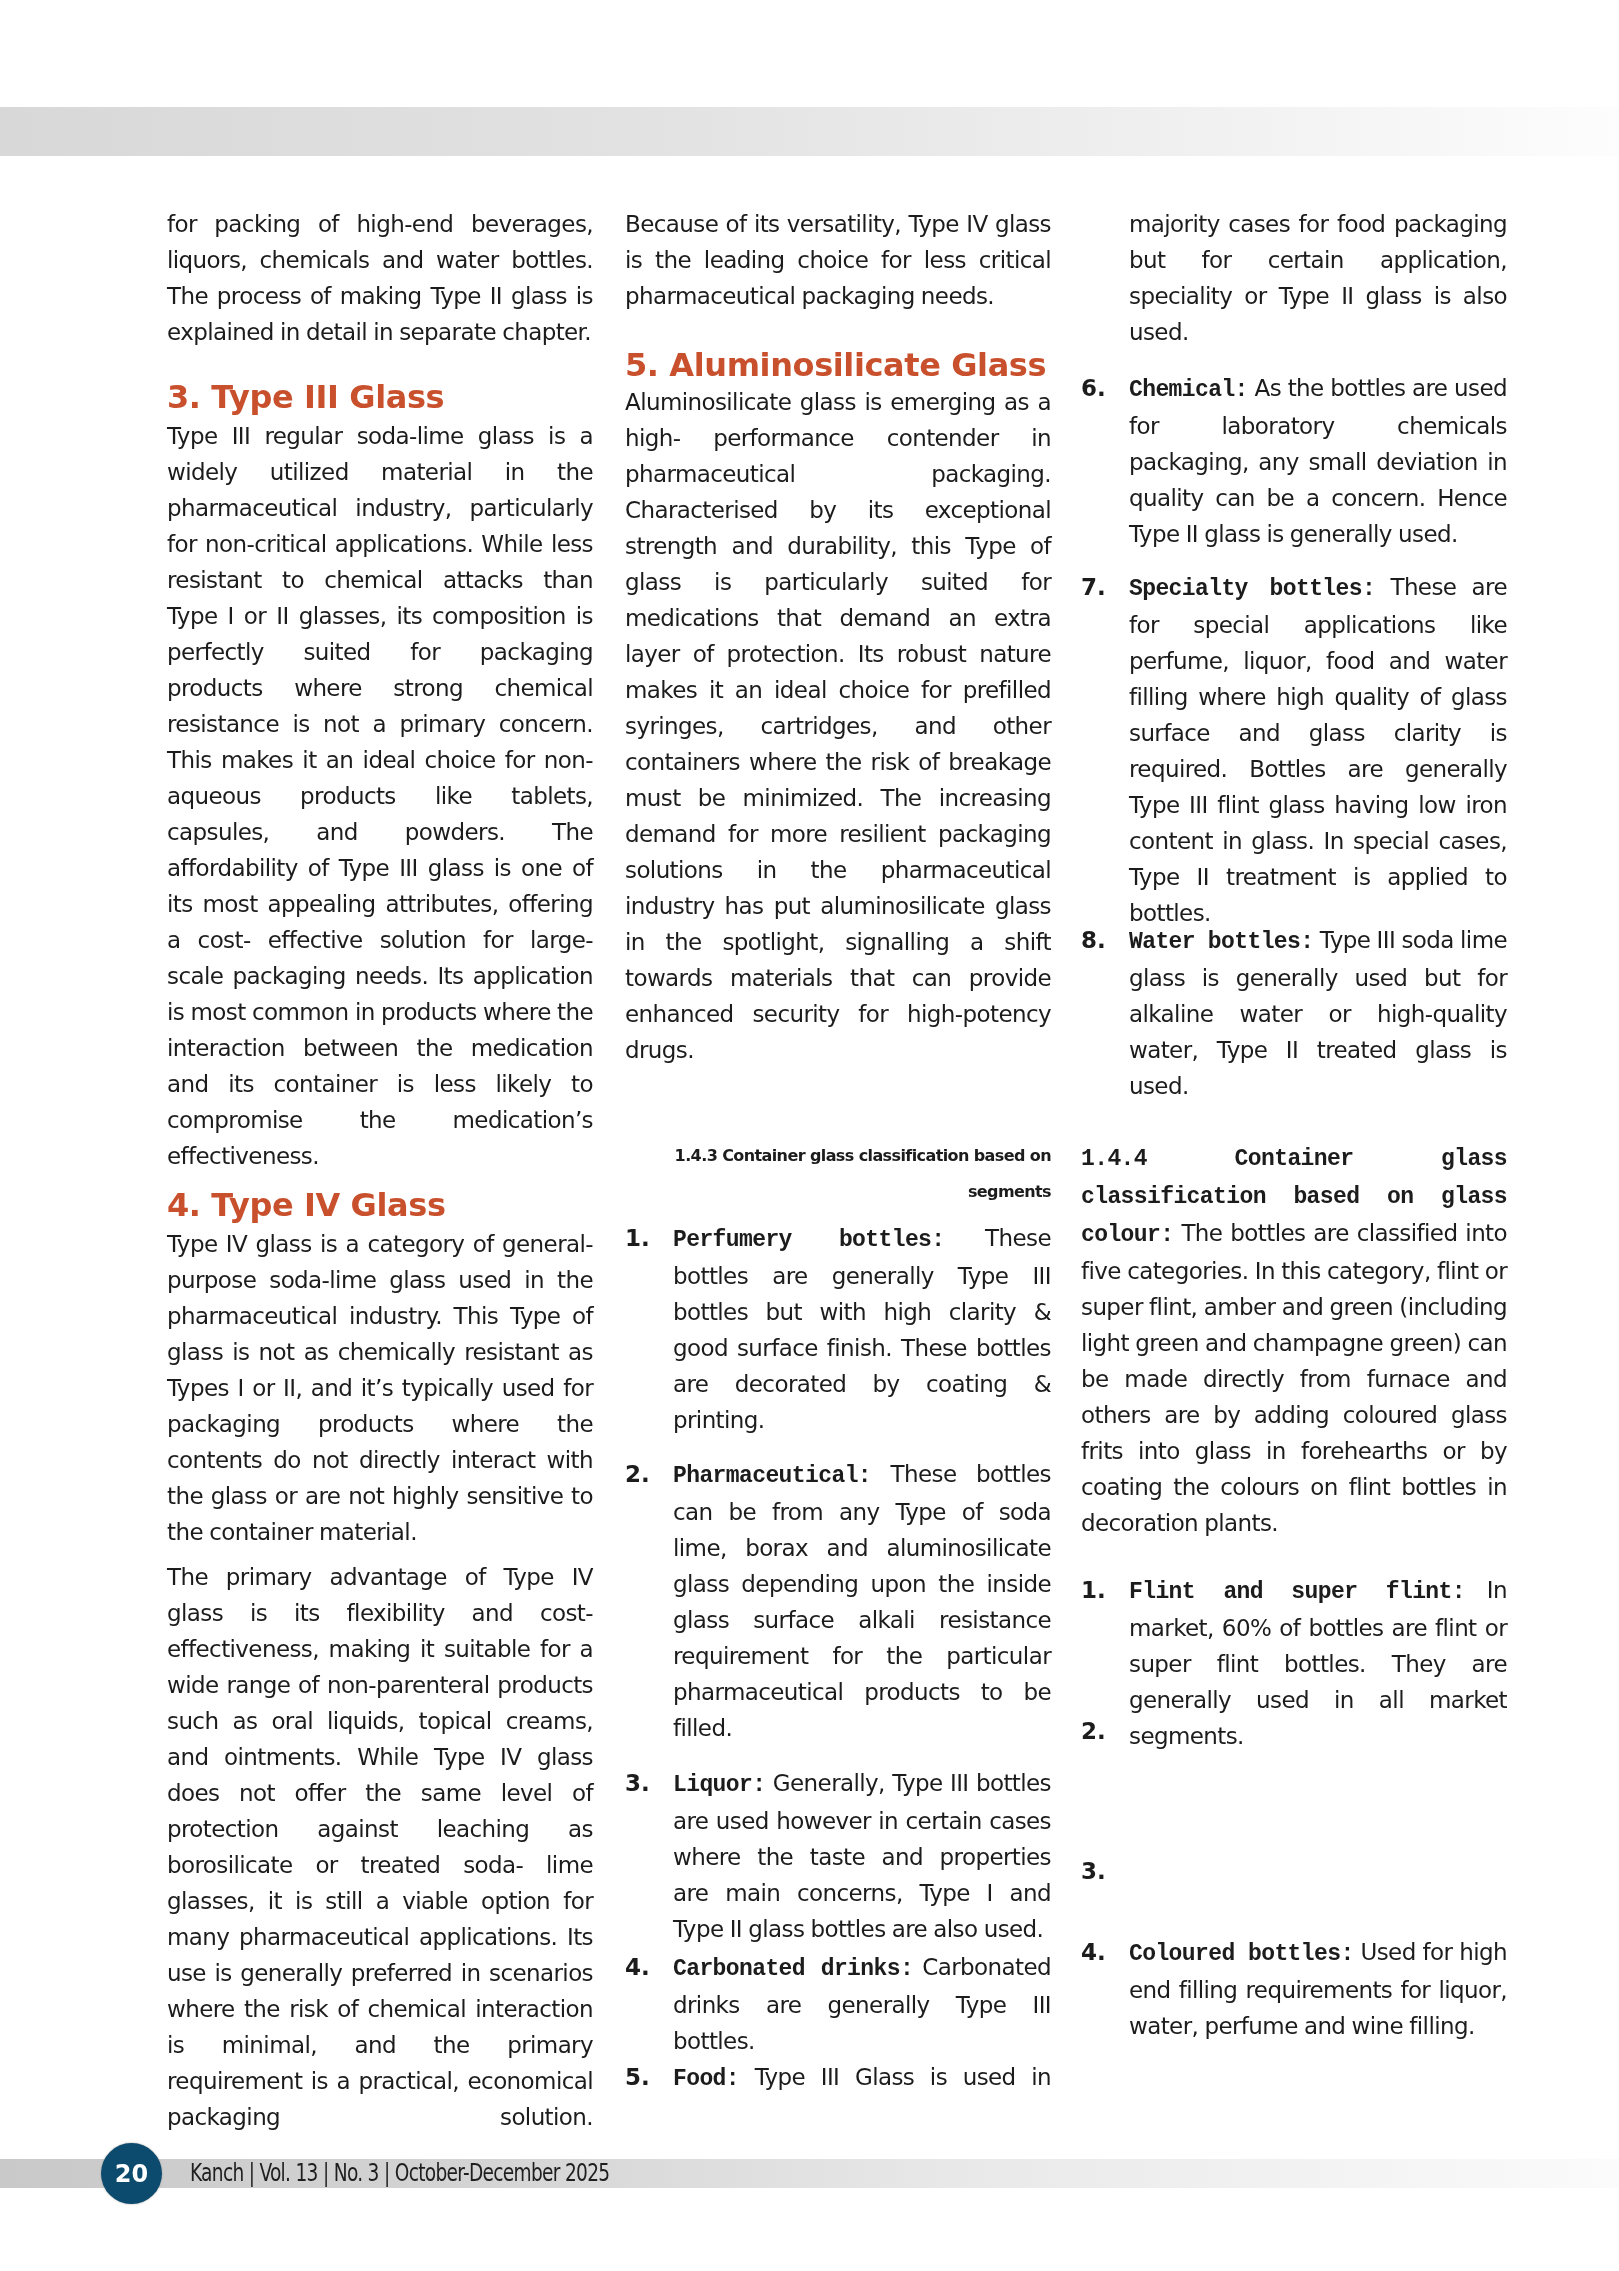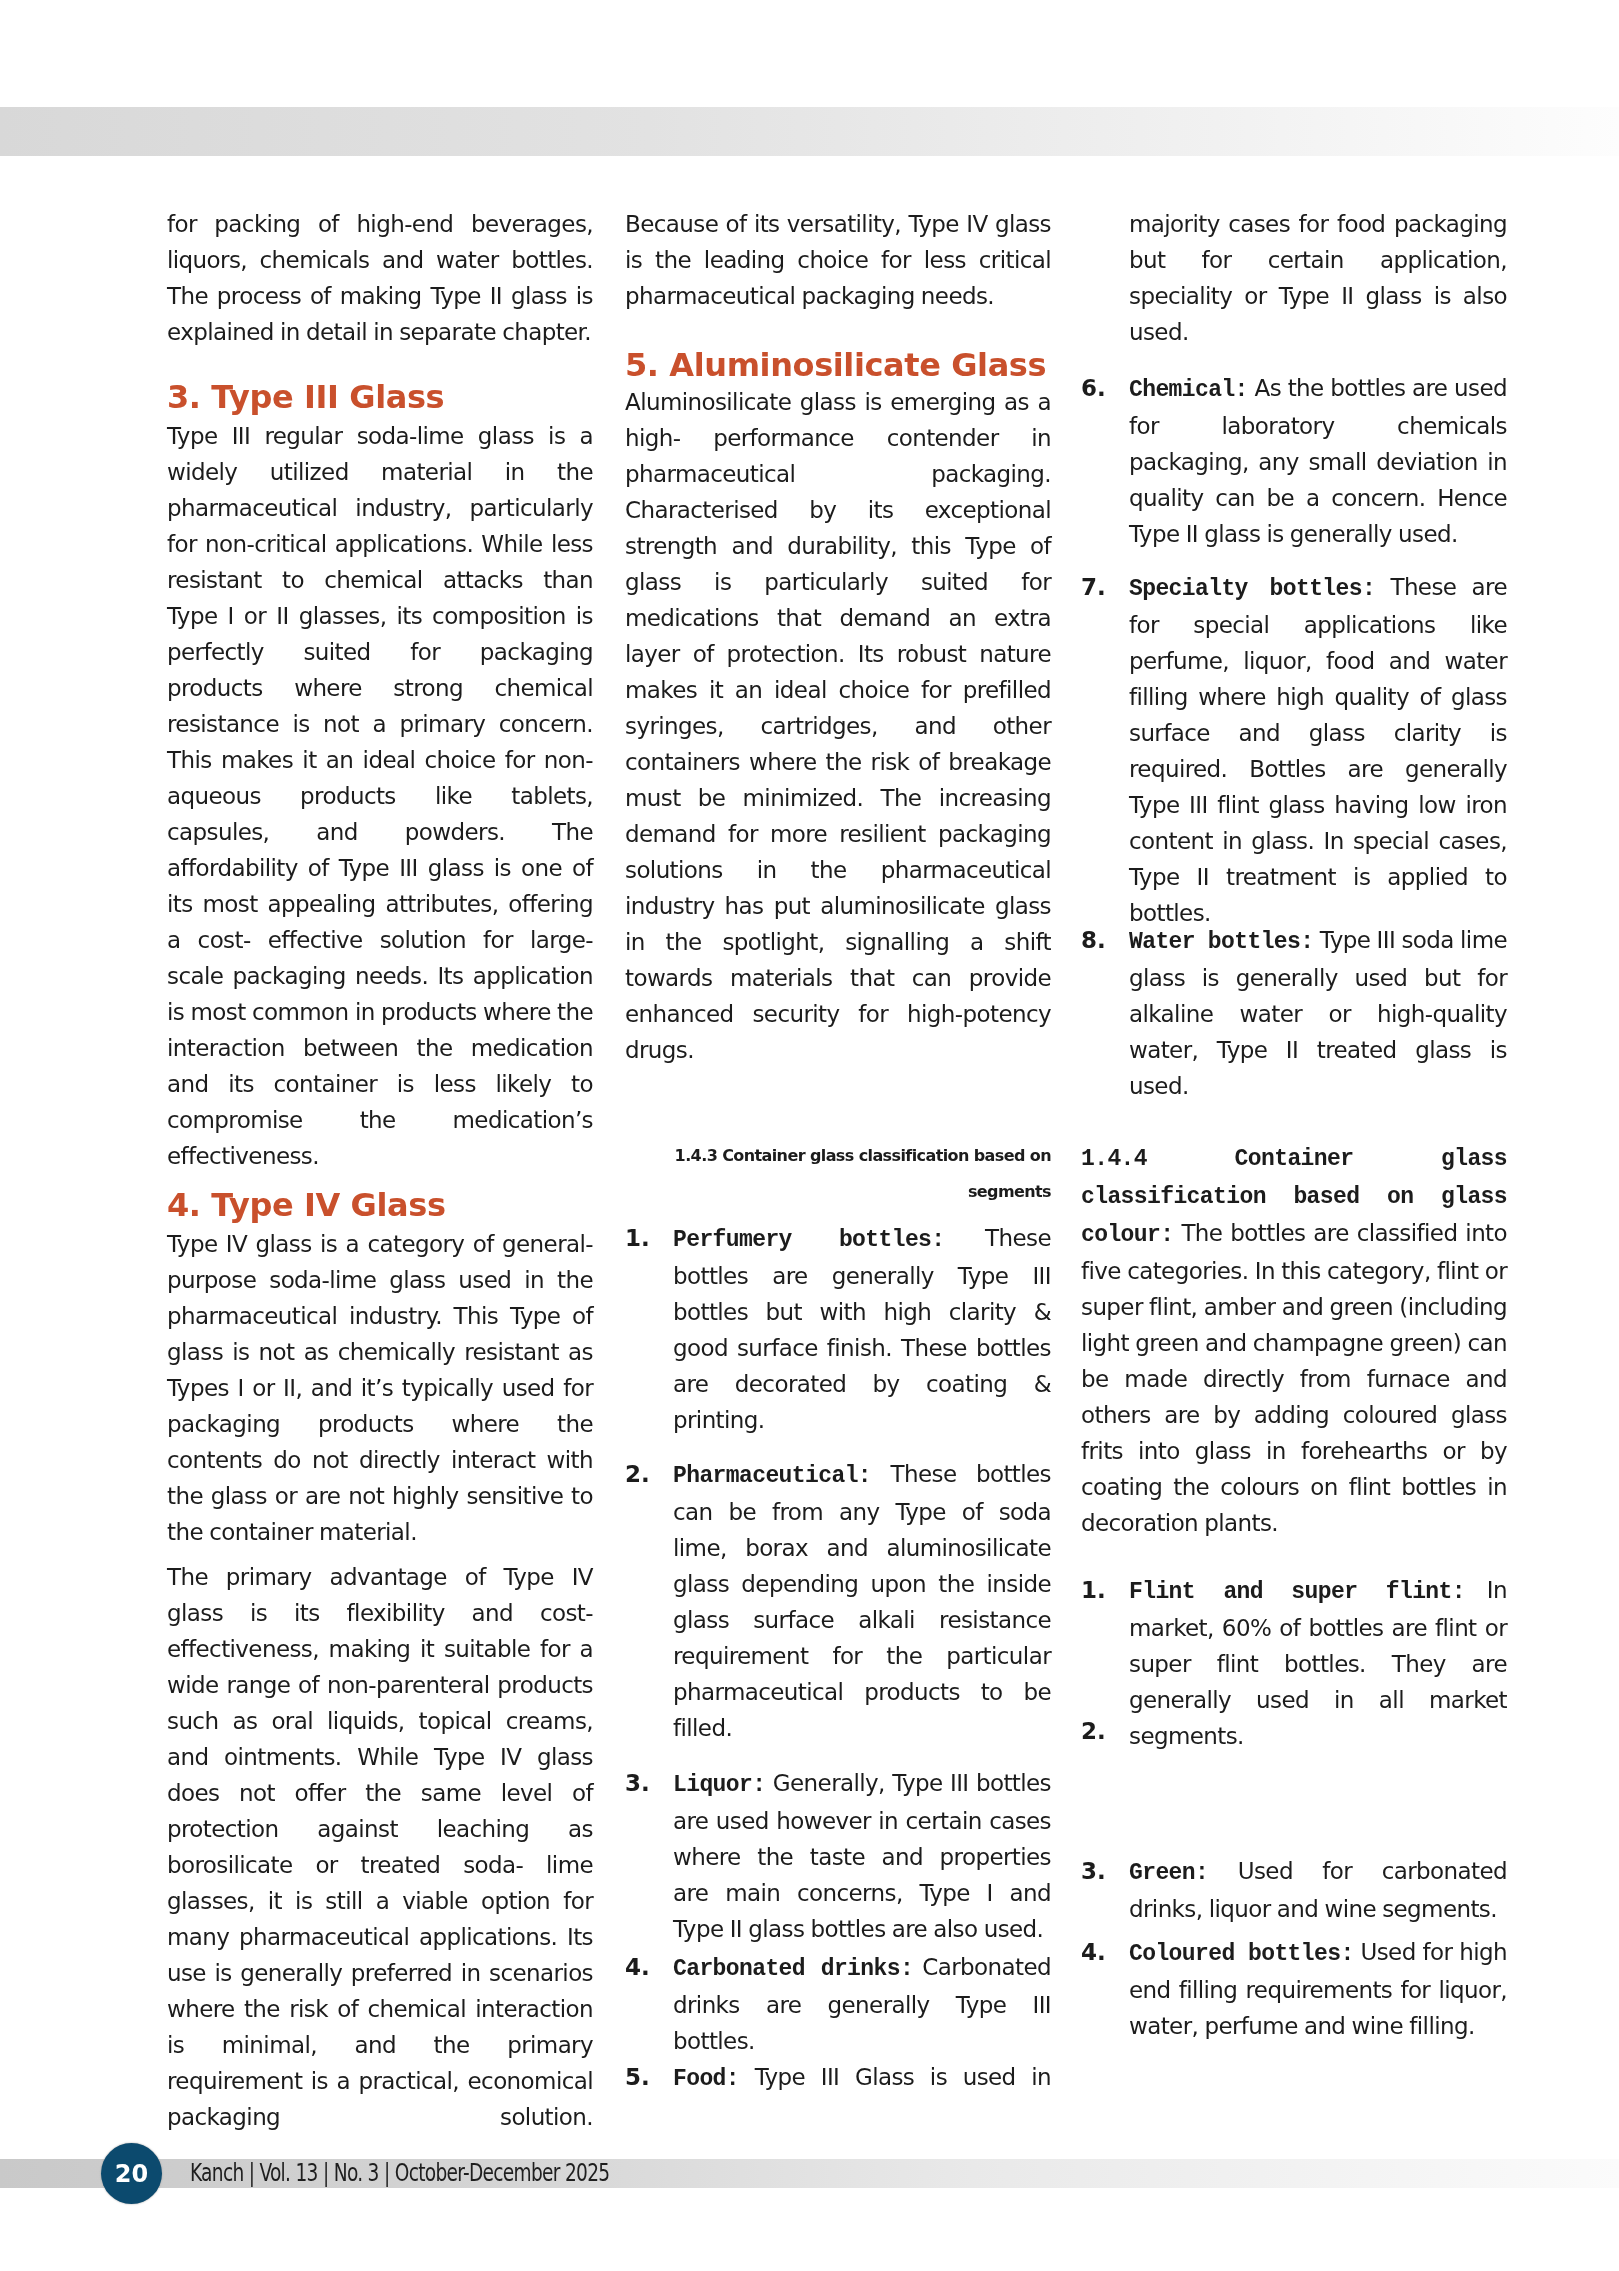--- a/index.html
+++ b/index.html
@@ -112,21 +112,20 @@
   </div>
   <div class="li" style="top:1572px;">
     <span class="num">1.</span>
     <p class="p txt"><b>Flint and super flint:</b> <span>In market, 60% of bottles are flint or super flint bottles. They are generally used in all market segments.</span></p>
   </div>
   <div class="li" style="top:1713px;">
     <span class="num">2.</span>
   </div>
   <div class="li" style="top:1853px;">
     <span class="num">3.</span>
-    <p class="p txt"><b>Green:</b> <span>Used for carbonated drinks, liquor and wine segments.</span></p>
   </div>
   <div class="li" style="top:1934px;">
     <span class="num">4.</span>
     <p class="p txt"><b>Coloured bottles:</b> <span>Used for high end filling requirements for liquor, water, perfume and wine filling.</span></p>
   </div>
 </div>
 
 <div class="footer-band"></div>
 <div class="page-circle">
   <span>20</span>

